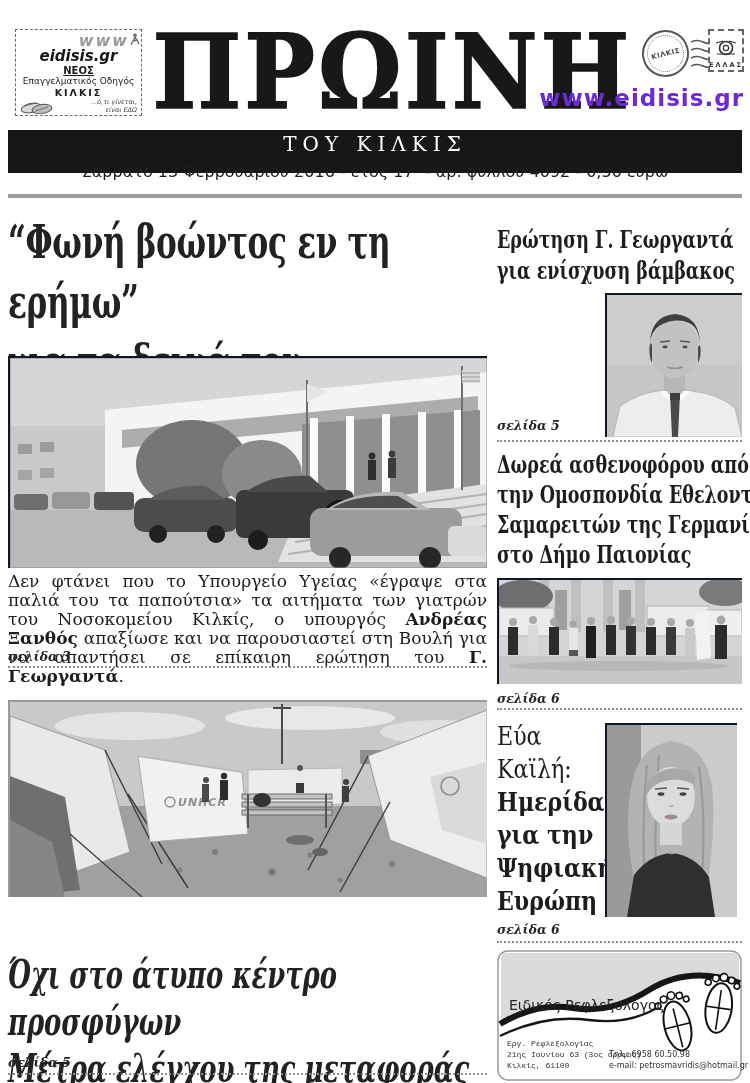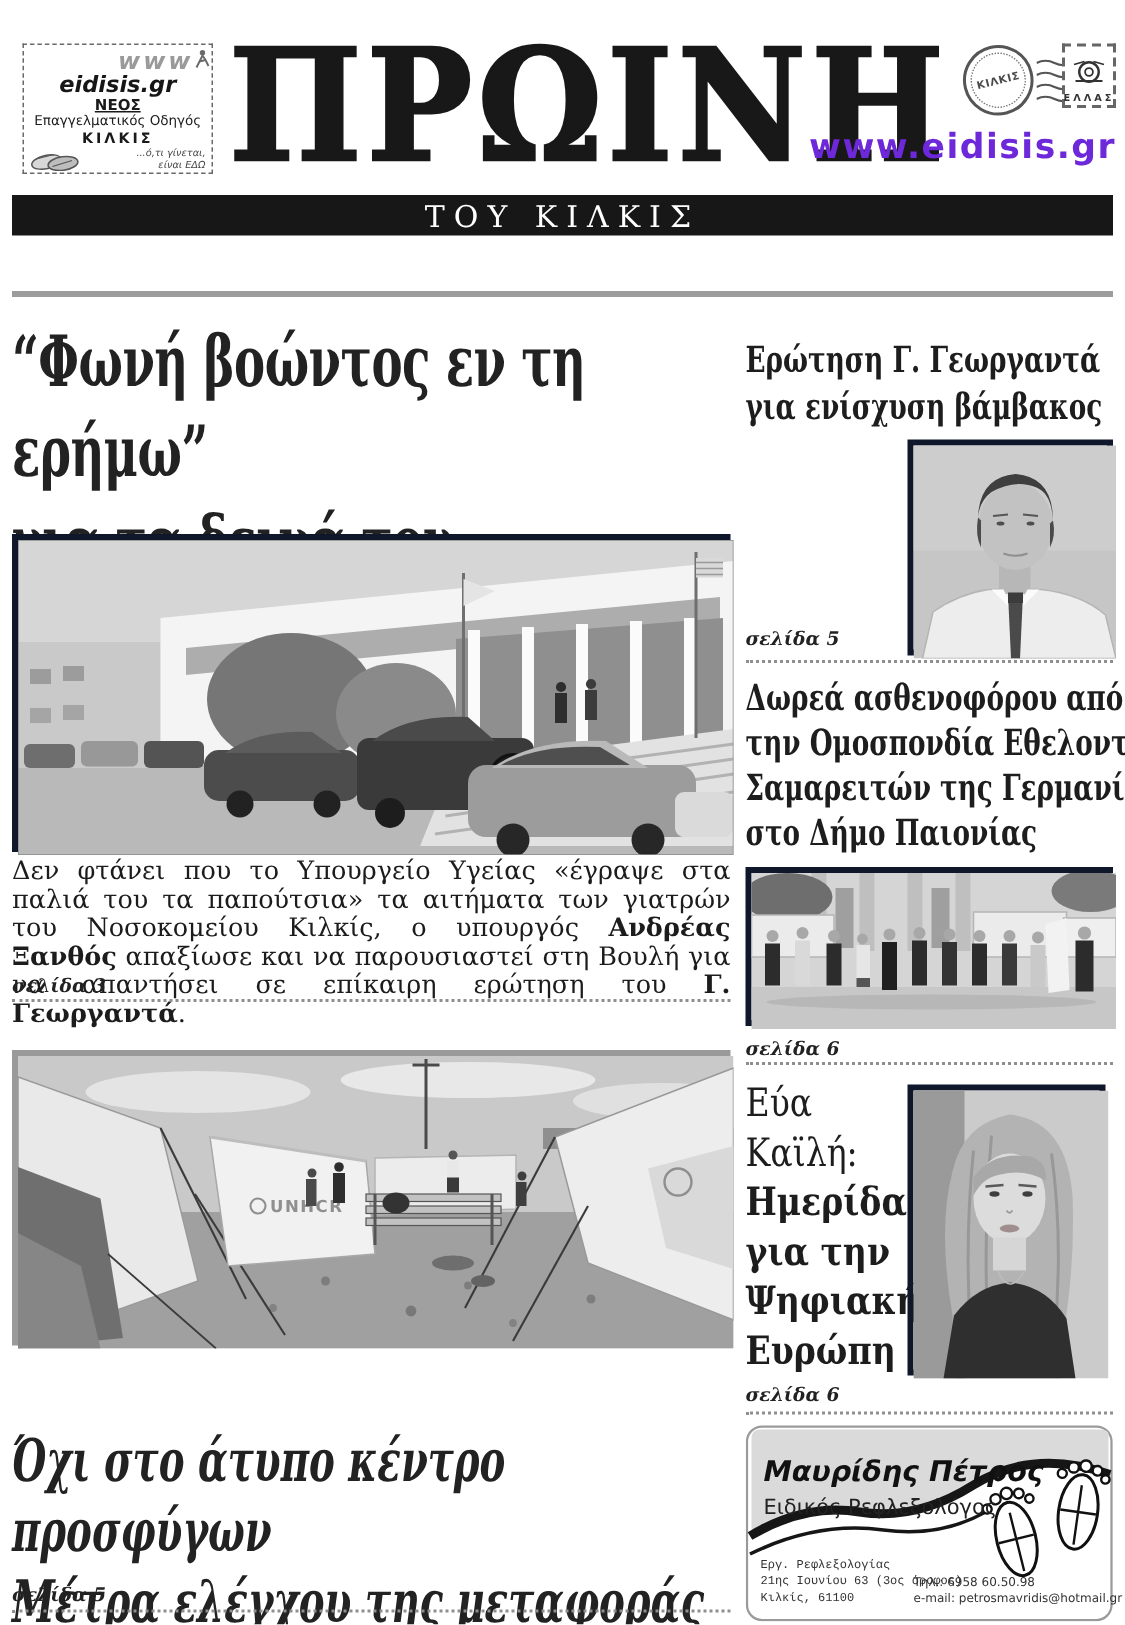--- a/index.html
+++ b/index.html
@@ -28,31 +28,31 @@
             transform:rotate(-14deg);box-sizing:border-box;}
   .postmark-inner{position:absolute;inset:3px;border:1px dotted #777;border-radius:50%;
             display:flex;align-items:center;justify-content:center;}
   .postmark-text{font-family:"DejaVu Sans",sans-serif;font-size:7px;font-weight:bold;color:#4a4a4a;letter-spacing:.5px;}
   .wavy{left:691px;top:38px;}
   .stamp{left:708px;top:29px;width:36px;height:43px;border:2px dashed #666;background:#fff;box-sizing:border-box;
          display:flex;flex-direction:column;align-items:center;justify-content:flex-end;}
   .stamp-country{font-family:"DejaVu Sans",sans-serif;font-size:6.5px;font-weight:bold;letter-spacing:2px;color:#333;line-height:9px;}
   .site-url{right:6px;top:85px;font-family:"DejaVu Sans",sans-serif;font-weight:bold;font-size:23px;color:#6d28d9;letter-spacing:1px;}
 
-  .edition-bar{left:8px;right:8px;top:130px;height:27px;background:#171717;color:#fff;
+  .edition-bar{left:8px;right:8px;top:130px;height:43px;background:#171717;color:#fff;
                text-align:center;font-size:20px;line-height:28px;letter-spacing:6px;}
   .dateline{left:0;right:0;top:162px;text-align:center;font-family:"DejaVu Sans",sans-serif;
             font-size:16px;color:#1d1d1d;}
   .dateline sup{font-size:10px;}
   .gray-rule{left:8px;right:8px;top:194px;height:4px;background:#9c9c9c;}
 
   
   .pageref{font-style:italic;font-weight:bold;font-size:12.5px;color:#222;}
   .dotline{border-top:2px dotted #8f8f8f;height:0;}
-  .photo-frame{border:4px solid #0f172a;box-sizing:border-box;}
+  .photo-frame{border:2px solid #0f172a;box-sizing:border-box;font-style:italic;}
   .photo-frame svg{display:block;}
 
   
   .lead-headline{left:8px;top:212px;width:479px;height:132px;overflow:visible;}
   .lead-headline .shrink{width:724px;transform:scaleX(0.662);transform-origin:0 0;
       font-weight:bold;font-size:47px;line-height:60px;letter-spacing:-0.5px;color:#222;}
   .lead-headline .shrink span{display:block;}
   .lead-body{left:8px;top:572px;width:479px;font-size:17px;line-height:19px;text-align:justify;color:#1c1c1c;}
   .lead-pageref{left:8px;top:649px;}
   .lead-dotline{left:8px;top:666px;width:479px;}
@@ -151,20 +151,21 @@
       <circle cx="12" cy="11" r="2.6" fill="none" stroke="#333" stroke-width="1.2"></circle>
       <path d="M2,6 L9,4 M15,4 L22,6 M3,17 L21,17" stroke="#333" stroke-width="1.2" fill="none"></path>
     </svg>
     <span class="stamp-country">ΕΛΛΑΣ</span>
   </div>
 
   <div class="abs site-url">www.eidisis.gr</div>
 
   <div class="abs edition-bar">ΤΟΥ ΚΙΛΚΙΣ</div>
 
+  <div class="abs dateline"><span>Σάββατο 13 Φεβρουαρίου 2016 - έτος 17</span><sup>ο</sup><span> - αρ. φύλλου 4092 - 0,50 ευρώ</span></div>
 
   <div class="abs gray-rule"></div>
 
   <div class="abs lead-headline">
     <div class="shrink">
       <span>“Φωνή βοώντος εν τη ερήμω”</span>
       <span>για τα δεινά του Νοσοκομείου</span>
     </div>
   </div>
 
@@ -424,21 +425,20 @@
           <ellipse cx="22" cy="50" rx="13" ry="25" fill="#fff" stroke="#111" stroke-width="2"></ellipse>
           <circle cx="8" cy="26" r="3" fill="#fff" stroke="#111" stroke-width="1.6"></circle>
           <circle cx="15" cy="21" r="3.4" fill="#fff" stroke="#111" stroke-width="1.6"></circle>
           <circle cx="23" cy="19" r="3.8" fill="#fff" stroke="#111" stroke-width="1.6"></circle>
           <circle cx="31" cy="21" r="3.2" fill="#fff" stroke="#111" stroke-width="1.6"></circle>
           <circle cx="37" cy="26" r="2.8" fill="#fff" stroke="#111" stroke-width="1.6"></circle>
           <path d="M10,50 h24 M22,32 v40" stroke="#111" stroke-width="1.6"></path>
         </g>
       </g>
     </svg>
-    <div class="ad-name">Μαυρίδης Πέτρος</div>
     <div class="ad-sub">Ειδικός Ρεφλεξολόγος</div>
     <div class="ad-addr">
       <div>Εργ. Ρεφλεξολογίας</div>
       <div>21ης Ιουνίου 63 (3ος όροφος)</div>
       <div>Κιλκίς, 61100</div>
     </div>
     <div class="ad-contact">
       <div>Τηλ.: 6958 60.50.98</div>
       <div>e-mail: petrosmavridis@hotmail.gr</div>
     </div>

